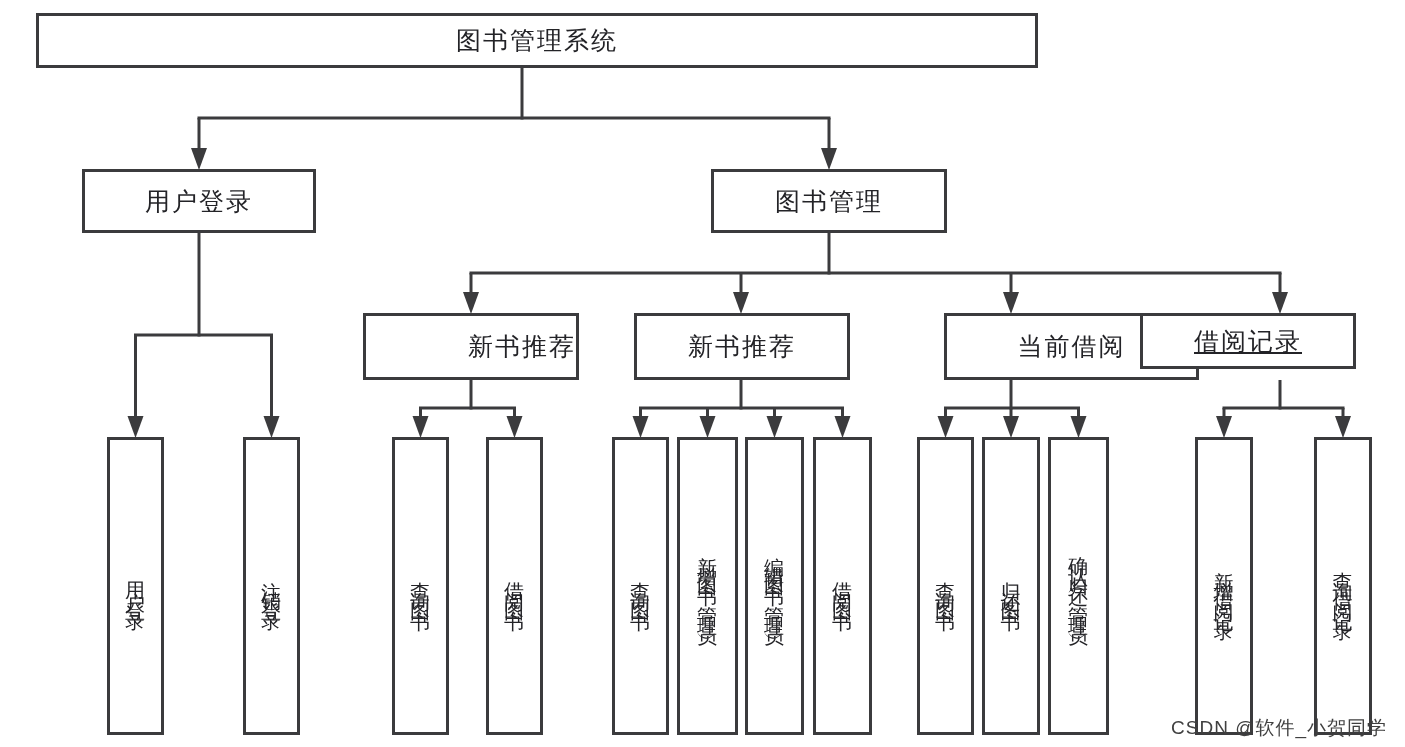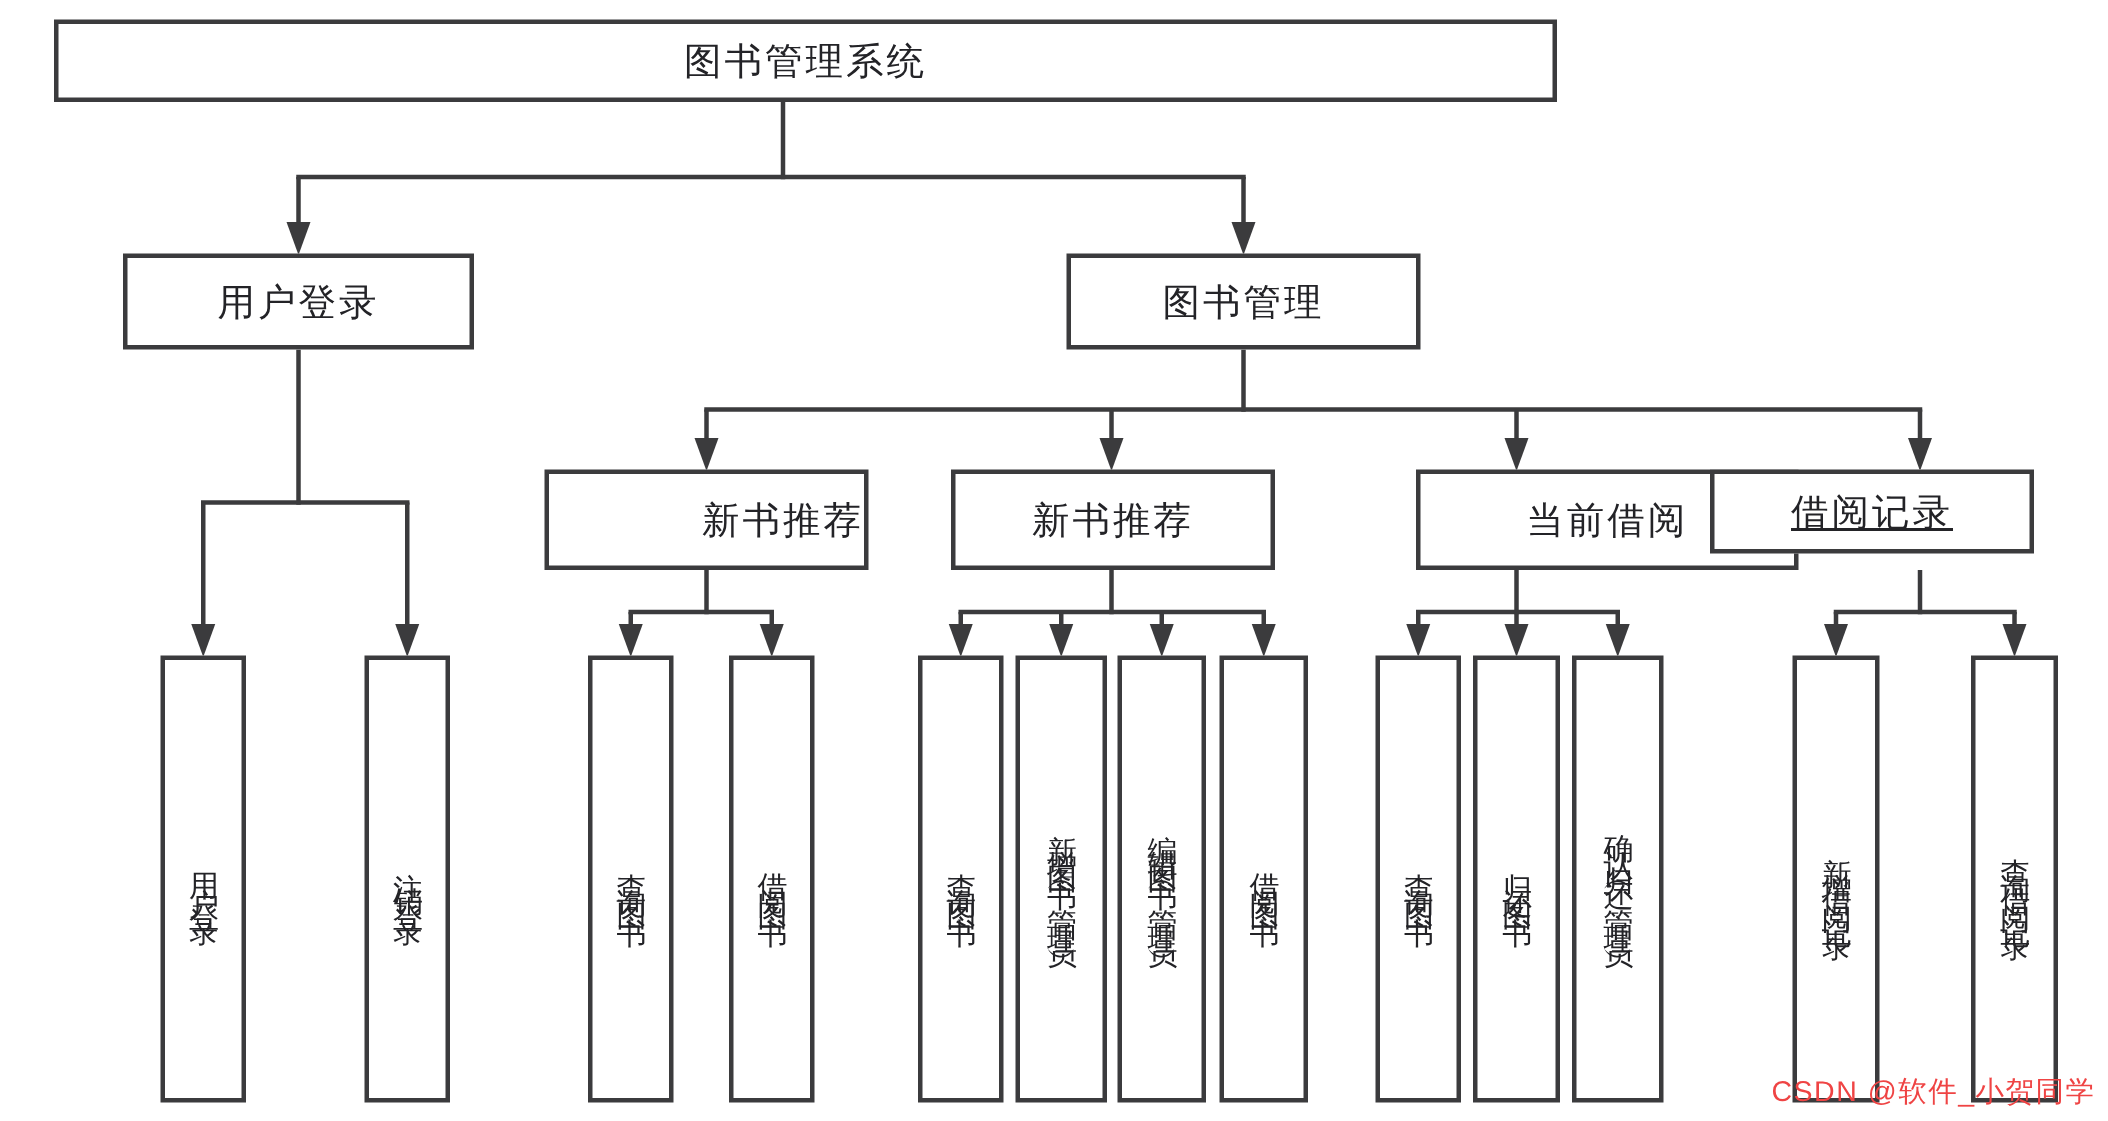--- a/index.html
+++ b/index.html
@@ -41,25 +41,25 @@
   .vlabel {
     writing-mode: vertical-rl;
     text-orientation: mixed;
     font-size: 20px;
     line-height: 1;
     letter-spacing: 10px;
     white-space: nowrap;
   }
   #watermark {
     position: absolute;
-    right: 8px;
+    right: 18px;
     bottom: 6px;
     font-size: 19px;
     letter-spacing: 1px;
-    color: #ef4444;
+    color: #404040;
     z-index: 3;
     white-space: nowrap;
   }
 </style>
 </head>
 <body>
 
 <div id="canvas">
 
   <svg id="wires" viewBox="0 0 1405 747" xmlns="http://www.w3.org/2000/svg">

